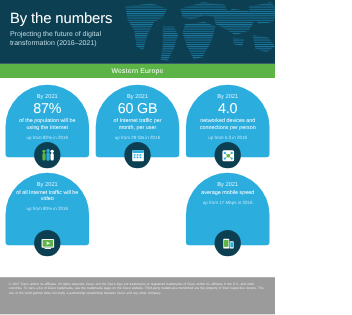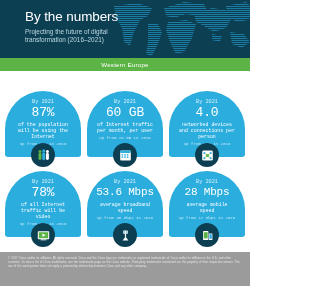--- a/index.html
+++ b/index.html
@@ -19,21 +19,21 @@
     overflow:hidden;
   }
   .header-map {
     position:absolute;
     top:-2px; right:-6px;
     width:148px; height:62px;
     opacity:0.95;
   }
   .header-text {
     position:absolute;
-    left:25px; top:9px;
+    left:9px; top:9px;
     z-index:3;
   }
   .header-title {
     color:#ffffff;
     font-size:13.5px;
     font-weight:400;
     letter-spacing:-0.1px;
     line-height:15px;
     white-space:nowrap;
   }
@@ -55,23 +55,22 @@
   }
   .region-label {
     color:#ffffff;
     font-size:6.2px;
     letter-spacing:0.2px;
   }
 
   
   .cards {
     position:relative;
-    padding:20px 5px 0 5px;
+    padding:6px 5px 0 5px;
     background:#ffffff;
-    font-family:Liberation Mono, monospace;
   }
   .card-row {
     display:flex;
     justify-content:space-between;
     margin-bottom:4px;
   }
   .card {
     position:relative;
     width:76px;
     height:76px;
@@ -258,58 +257,38 @@
     </div>
 
   </div>
 
   <div class="card-row">
 
     <div class="card">
       <div class="card-arch"></div>
       <div class="card-inner">
         <div class="card-year">By 2021</div>
-        <div class="card-value">78%</div>
         <div class="card-desc">of all Internet traffic will be video</div>
         <div class="card-note">up from 80% in 2016</div>
       </div>
       <div class="card-badge">
         <svg width="15" height="15" viewBox="0 0 15 15">
           <rect x="1.8" y="3.2" width="11.4" height="8" rx="0.8" fill="#ffffff"></rect>
           <rect x="2.8" y="4.2" width="9.4" height="6" fill="#5cb346"></rect>
           <polygon points="6.4,5.6 9.6,7.2 6.4,8.8" fill="#ffffff"></polygon>
           <rect x="4.6" y="11.4" width="5.8" height="0.9" fill="#ffffff"></rect>
         </svg>
       </div>
     </div>
 
-    <div class="card">
-      <div class="card-arch"></div>
-      <div class="card-inner">
-        <div class="card-year">By 2021</div>
-        <div class="card-value small">53.6 Mbps</div>
-        <div class="card-desc">average broadband speed</div>
-        <div class="card-note">up from 30 Mbps in 2016</div>
-      </div>
-      <div class="card-badge">
-        <svg width="15" height="15" viewBox="0 0 15 15">
-          <rect x="5.2" y="2.4" width="4.6" height="3.4" rx="0.6" fill="#ffffff"></rect>
-          <rect x="6.2" y="3.2" width="0.8" height="1.6" fill="#2badde"></rect>
-          <rect x="8" y="3.2" width="0.8" height="1.6" fill="#2badde"></rect>
-          <rect x="6.9" y="5.8" width="1.2" height="3" fill="#ffffff"></rect>
-          <path d="M7.5 8.6 L10.4 12.6 L4.6 12.6 Z" fill="#ffffff"></path>
-        </svg>
-      </div>
-    </div>
-
-    <div class="card">
-      <div class="card-arch"></div>
-      <div class="card-inner">
-        <div class="card-year">By 2021</div>
-        <div class="card-value small">28 Mbps</div>
+
+    <div class="card">
+      <div class="card-arch"></div>
+      <div class="card-inner">
+        <div class="card-year">By 2021</div>
         <div class="card-desc">average mobile speed</div>
         <div class="card-note">up from 17 Mbps in 2016</div>
       </div>
       <div class="card-badge">
         <svg width="15" height="15" viewBox="0 0 15 15">
           <rect x="3" y="3" width="5.4" height="9" rx="0.8" fill="#ffffff"></rect>
           <rect x="3.7" y="4.2" width="4" height="6.2" fill="#5cb346"></rect>
           <rect x="8.8" y="5.4" width="3.6" height="6.6" rx="0.6" fill="#ffffff"></rect>
           <rect x="9.4" y="6.2" width="2.4" height="4.6" fill="#2badde"></rect>
         </svg>

